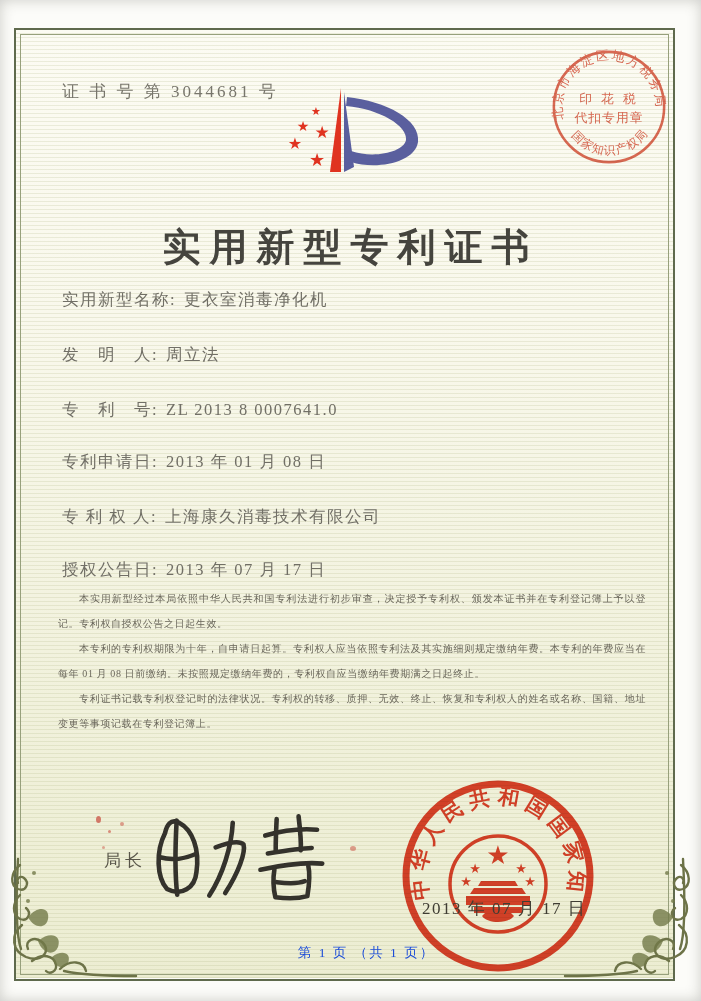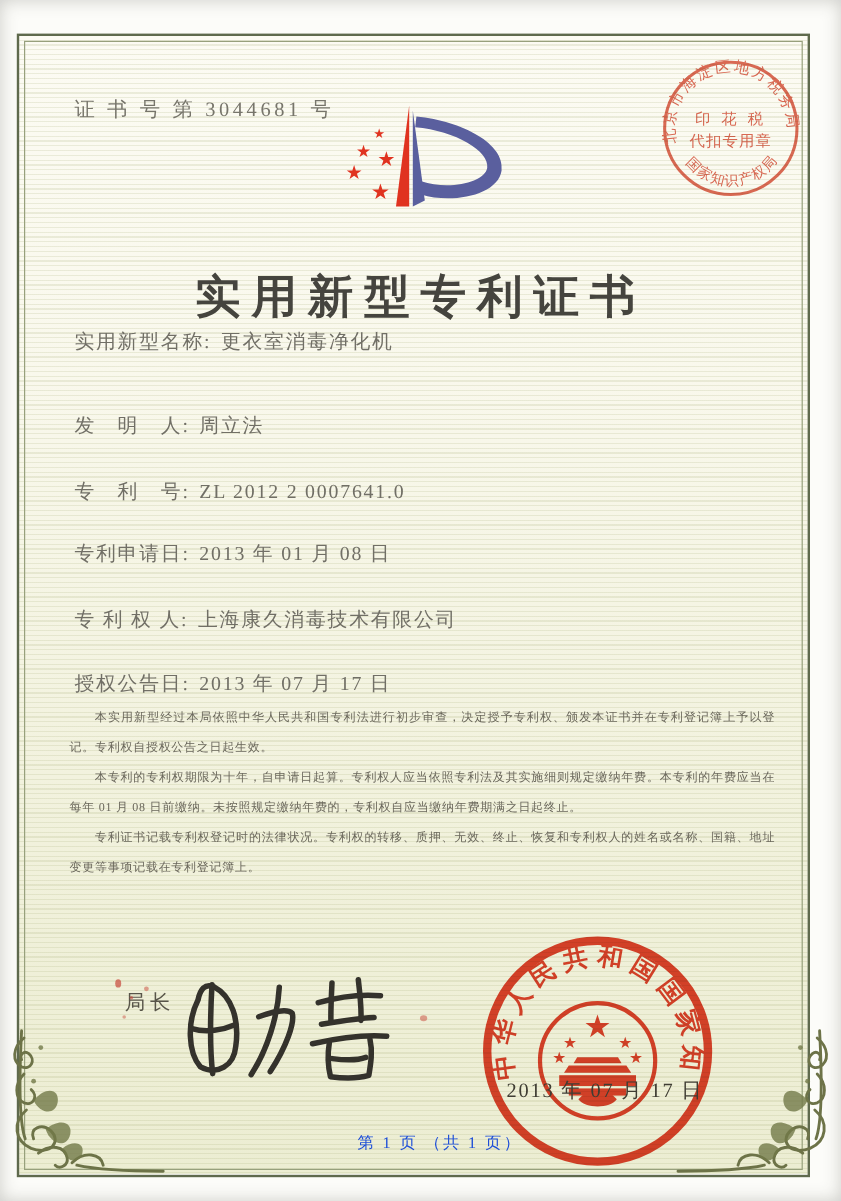--- a/index.html
+++ b/index.html
@@ -20,21 +20,21 @@
   .corner-right{right:8px;bottom:14px;transform:scaleX(-1);}
   .cert-no{position:absolute;z-index:4;left:62px;top:80px;font-size:17px;letter-spacing:3px;color:#77756b;text-align:right;}
   .logo{position:absolute;z-index:4;left:270px;top:84px;}
   .title{position:absolute;z-index:4;left:0;top:190px;width:100%;text-align:center;
       font-size:38px;font-weight:600;letter-spacing:9px;color:#45443e;margin-top:32px;}
   .field{position:absolute;z-index:4;left:62px;font-size:16.5px;color:#716f66;letter-spacing:1.5px;white-space:nowrap;}
   .field .flabel{margin-right:8px;}
   .paras{position:absolute;z-index:4;left:58px;top:586px;width:588px;}
   .paras p{margin:0;font-size:10px;line-height:25px;color:#6a675b;text-align:justify;
       text-indent:2.1em;letter-spacing:.6px;}
-  .role{position:absolute;z-index:4;left:104px;top:824px;font-size:17px;letter-spacing:4px;color:#585549;}
+  .role{position:absolute;z-index:4;left:104px;top:849px;font-size:17px;letter-spacing:4px;color:#585549;}
   .sig{position:absolute;z-index:4;left:148px;top:806px;transform:rotate(-2deg);}
   .sr{position:absolute;width:1px;height:1px;overflow:hidden;clip:rect(0 0 0 0);white-space:nowrap;}
   .seal{position:absolute;z-index:6;left:398px;top:778px;mix-blend-mode:multiply;opacity:.95;}
   .issue-date{position:absolute;z-index:7;left:422px;top:897px;font-size:17px;letter-spacing:1.5px;color:#3f3d33;}
   .stamp{position:absolute;z-index:6;left:545px;top:44px;mix-blend-mode:multiply;opacity:.88;}
   .footer{position:absolute;z-index:4;left:0;top:944px;width:100%;text-align:center;
       font-size:13.5px;letter-spacing:2px;color:#1d4ed8;margin-left:16px;}
   .speck{position:absolute;z-index:5;border-radius:50%;background:#c8473a;}
 </style>
 </head>
@@ -93,28 +93,28 @@
       <text x="25" y="65" font-size="16" text-anchor="middle">★</text>
       <text x="47" y="82" font-size="18" text-anchor="middle">★</text>
     </g>
     <polygon points="71,4 60,88 71,88" fill="#e03320"></polygon>
     <polygon points="74,8 74,88 84,83" fill="#5a5f9e"></polygon>
     <path fill="#5a5f9e" d="M77,13 C116,17 151,36 148,58 C145,79 106,86 81,78 L81,67 C104,75 134,68 136,56 C138,42 110,25 76,22 Z"></path>
   </svg>
 
   <div class="title">实用新型专利证书</div>
 
-  <div class="field" style="top:274px">
+  <div class="field" style="top:289px">
     <span class="flabel">实用新型名称:</span><span class="fvalue">更衣室消毒净化机</span>
   </div>
   <div class="field" style="top:344px">
     <span class="flabel">发　明　人:</span><span class="fvalue">周立法</span>
   </div>
   <div class="field" style="top:399px">
-    <span class="flabel">专　利　号:</span><span class="fvalue">ZL 2012 2 0007641.0</span>
+    <span class="flabel">专　利　号:</span><span class="fvalue">ZL 2013 8 0007641.0</span>
   </div>
   <div class="field" style="top:451px">
     <span class="flabel">专利申请日:</span><span class="fvalue">2013 年 01 月 08 日</span>
   </div>
   <div class="field" style="top:506px">
     <span class="flabel">专 利 权 人:</span><span class="fvalue">上海康久消毒技术有限公司</span>
   </div>
   <div class="field" style="top:559px">
     <span class="flabel">授权公告日:</span><span class="fvalue">2013 年 07 月 17 日</span>
   </div>

